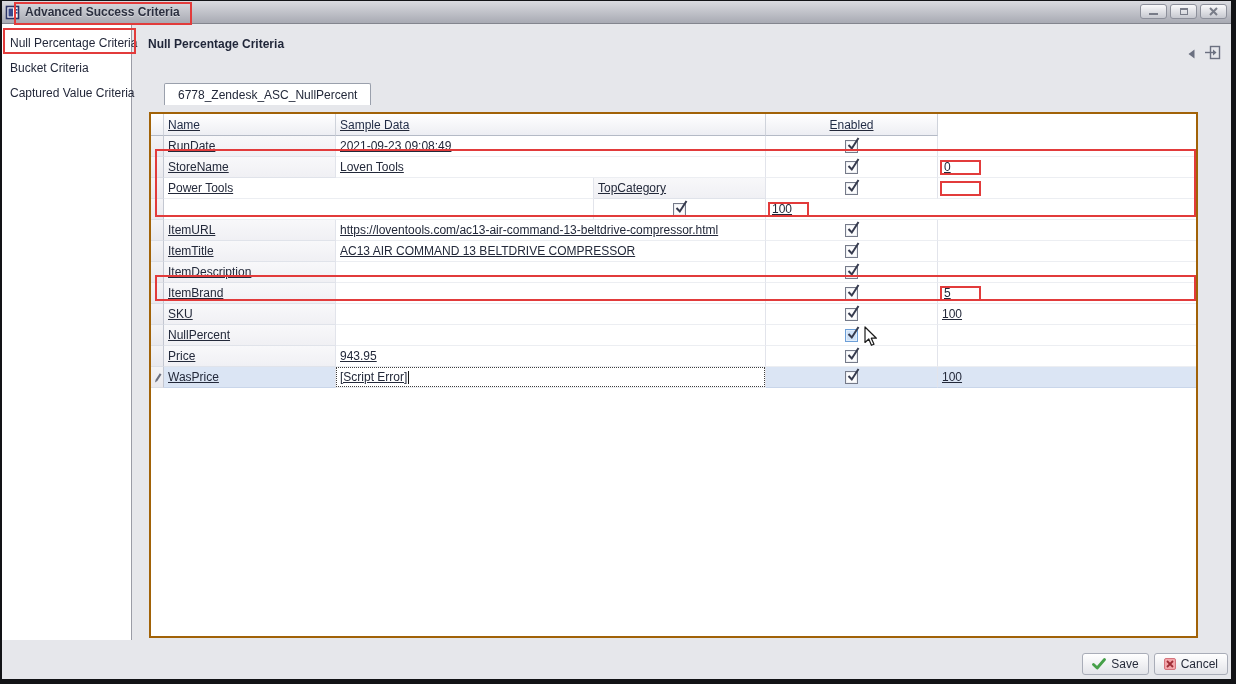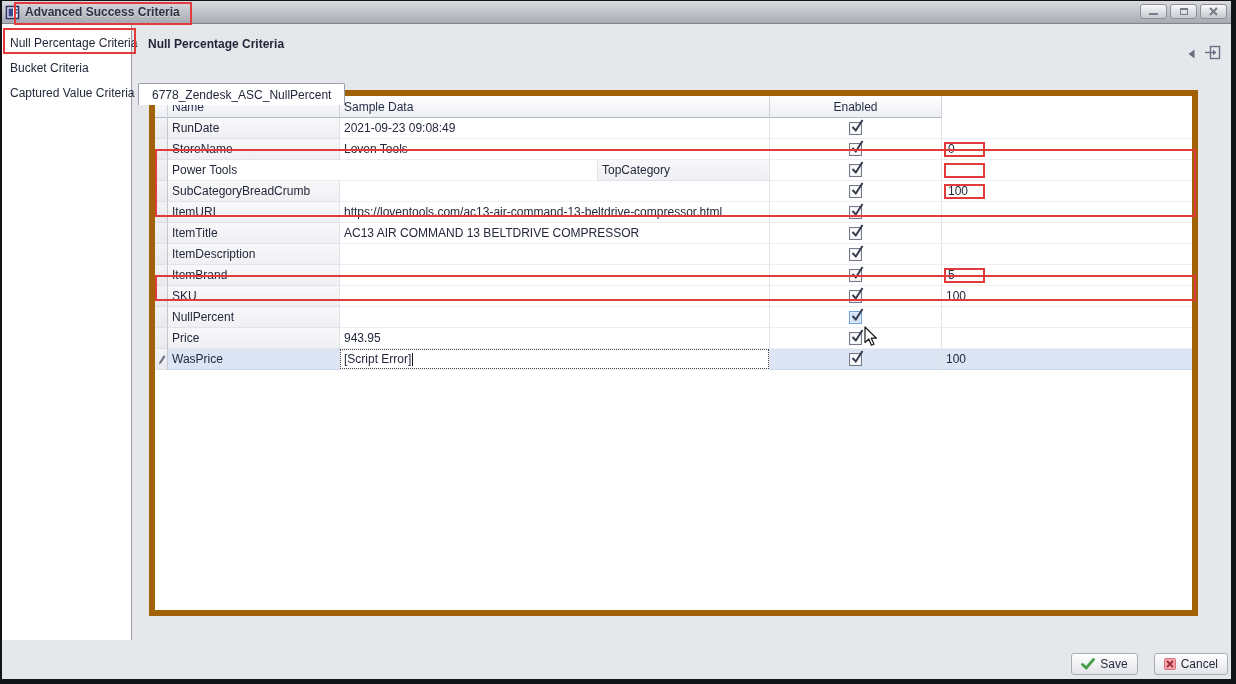--- a/index.html
+++ b/index.html
@@ -23,26 +23,26 @@
   .sidebar{position:absolute;left:0;top:23px;width:130px;bottom:39px;background:#ffffff;
            border-right:1px solid #9a9ca6;padding-top:6px;box-sizing:border-box;}
   .side-item{height:25px;display:flex;align-items:center;padding-left:8px;color:#1f2436;white-space:nowrap;}
 
   
   .page-title{position:absolute;left:146px;top:36px;font-weight:bold;color:#1f2538;}
   .hdr-icon{position:absolute;display:flex;}
   .hdr-chevron{left:1186px;top:48px;}
   .hdr-dock{left:1203px;top:44px;}
 
-  .tab{position:absolute;left:136px;top:82px;height:22px;box-sizing:border-box;z-index:3;
+  .tab{position:absolute;left:162px;top:82px;height:22px;box-sizing:border-box;z-index:3;
        border:1px solid #9aa0ac;border-bottom:none;background:#ffffff;border-radius:2px 2px 0 0;
        display:flex;align-items:center;padding:0 13px;color:#23293a;}
 
-  .grid{position:absolute;left:147px;top:89px;width:1049px;height:526px;box-sizing:border-box;
-        background:#ffffff;border:6px solid #a16207;z-index:2;}
+  .grid{position:absolute;left:147px;top:111px;width:1049px;height:526px;box-sizing:border-box;
+        background:#ffffff;border:2px solid #a16207;z-index:2;text-decoration:underline;}
   .grid-header{display:flex;height:22px;}
   .h-cell{box-sizing:border-box;border-right:1px solid #cfd3db;border-bottom:1px solid #b4bac6;
           background:linear-gradient(#ffffff,#edeef3);padding:0 4px;display:flex;align-items:center;
           color:#1f2a44;overflow:hidden;white-space:nowrap;}
   .w-sel{width:13px;padding:0;}
   .w-name{width:172px;}
   .w-sample{width:430px;}
   .w-enabled{width:172px;justify-content:center;}
   .w-max{flex:1;}
   .grid-rows{position:relative;}
@@ -68,21 +68,21 @@
   .cb svg{position:absolute;left:-1px;top:-6px;overflow:visible;}
   .cb.hover{background:#cfe2f8;border-color:#6d9fd8;box-shadow:inset 0 0 0 1px #e2eefb;}
 
   .val-box{box-sizing:border-box;min-width:41px;height:15px;border:2px solid #e23b3b;
            display:flex;align-items:center;padding:0 2px;margin-left:-2px;}
 
   .ann{position:absolute;border:2px solid #e23b3b;pointer-events:none;z-index:10;}
   .ann-title{left:12px;top:1px;width:174px;height:19px;}
   .ann-sidebar{left:1px;top:27px;width:129px;height:22px;}
 
-  .footer{position:absolute;right:3px;bottom:4px;display:flex;gap:16px;z-index:4;}
+  .footer{position:absolute;right:3px;bottom:4px;display:flex;gap:5px;z-index:4;}
   .btn{height:22px;box-sizing:border-box;border:1px solid #a9adb8;border-radius:3px;
        background:linear-gradient(#ffffff,#e3e4e9);display:flex;align-items:center;gap:5px;
        padding:0 9px;color:#262b3a;}
   .cancel-ic{width:12px;height:12px;box-sizing:border-box;background:#f3a6ab;border:1px solid #d5747d;
              border-radius:2px;display:flex;align-items:center;justify-content:center;}
 
   .cursor{position:absolute;left:862px;top:325px;z-index:20;pointer-events:none;}
 </style>
 </head>
 <body>
@@ -185,21 +185,20 @@
                   <path d="M3.5 10 L6.8 13.5 L13.5 3" fill="none" stroke="#363b4e" stroke-width="2"></path>
                 </svg>
               </span>
             </div>
             <div class="cell max" style="border-right: none;">
               <span class="val-box" style="border-color: rgb(226, 59, 59);"></span>
             </div>
           </div>
           <div class="grid-row">
             <div class="cell sel"></div>
-            <div class="cell name">SubCategoryBreadCrumb</div>
             <div class="cell sample"></div>
             <div class="cell enabled">
               <span class="cb">
                 <svg width="16" height="18" viewBox="0 0 16 18">
                   <path d="M3.5 10 L6.8 13.5 L13.5 3" fill="none" stroke="#363b4e" stroke-width="2"></path>
                 </svg>
               </span>
             </div>
             <div class="cell max" style="border-right: none;">
               <span class="val-box" style="border-color: rgb(226, 59, 59);">100</span>

